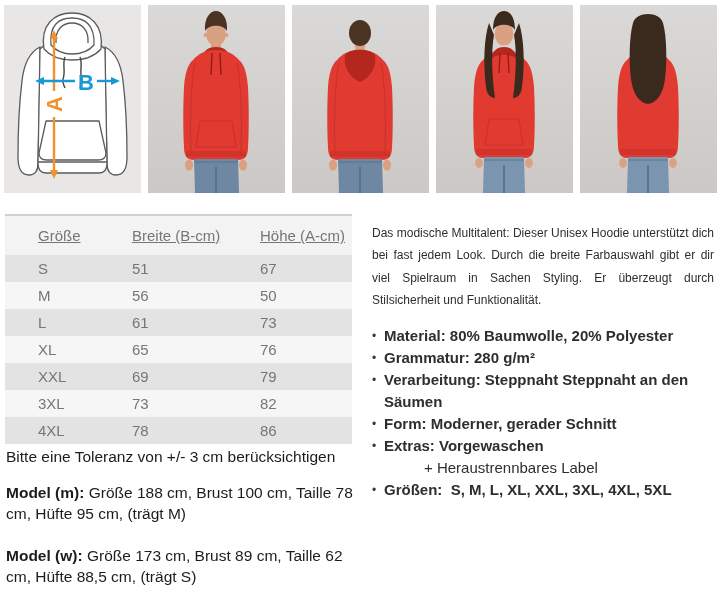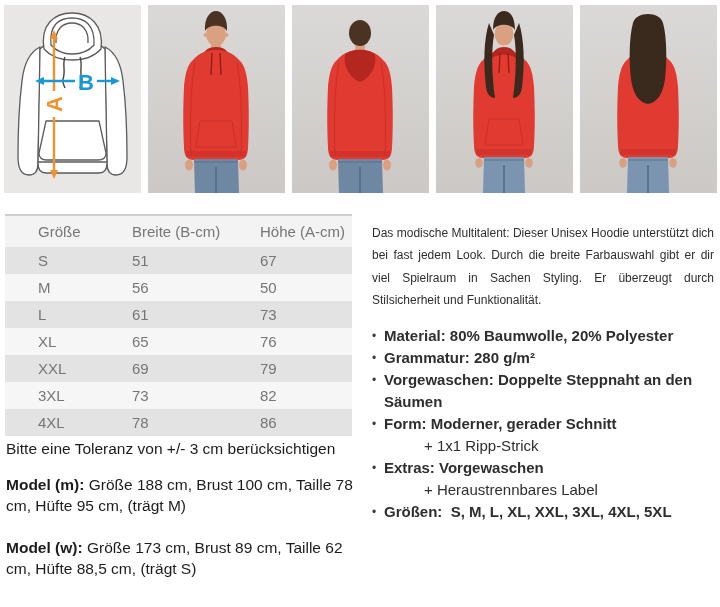--- a/index.html
+++ b/index.html
@@ -23,21 +23,21 @@
   .right-col { flex:1; margin-left:15px; margin-right:6px; padding-top:2px; }
 
   
   table.size-table {
     width:347px; border-collapse:collapse; table-layout:fixed;
     border-top:2px solid var(--c-table_border);
     font-size:15px; color:var(--c-table_text);
   }
   table.size-table th {
     background:var(--c-table_header_bg); font-weight:400; text-align:left;
-    height:32px; padding:0 0 0 33px; overflow:hidden; white-space:nowrap;
+    height:40px; padding:0 0 0 33px; overflow:hidden; white-space:nowrap;text-decoration:underline;
   }
   table.size-table td {
     height:27px; padding:0 0 0 33px; overflow:hidden; white-space:nowrap;
   }
   table.size-table tbody tr:nth-child(odd) td { background:var(--c-table_stripe); }
   table.size-table tbody tr:nth-child(even) td { background:var(--c-table_light); }
 
   .tolerance { margin:4px 0 0 1px; font-size:15.5px; color:var(--c-text_dark); }
   .model-info { margin:16px 0 0 1px; font-size:15.5px; line-height:21px; color:var(--c-text_dark); max-width:348px; }
   .model-info.second { margin-top:21px; }
@@ -260,29 +260,28 @@
           </div>
           <div class="bullet-item">
             <div class="bullet-row">
               <span class="dot">•</span>
               <span class="btxt">Grammatur: 280 g/m²</span>
             </div>
           </div>
           <div class="bullet-item">
             <div class="bullet-row">
               <span class="dot">•</span>
-              <span class="btxt">Vorgewaschen: Doppelte Steppnaht an den Säumen</span>
+              <span class="btxt">Verarbeitung: Steppnaht Steppnaht an den Säumen</span>
             </div>
           </div>
           <div class="bullet-item">
             <div class="bullet-row">
               <span class="dot">•</span>
               <span class="btxt">Form: Moderner, gerader Schnitt</span>
             </div>
-            <div class="bsub">+ 1x1 Ripp-Strick</div>
           </div>
           <div class="bullet-item">
             <div class="bullet-row">
               <span class="dot">•</span>
               <span class="btxt">Extras: Vorgewaschen</span>
             </div>
             <div class="bsub">+ Heraustrennbares Label</div>
           </div>
           <div class="bullet-item">
             <div class="bullet-row">

